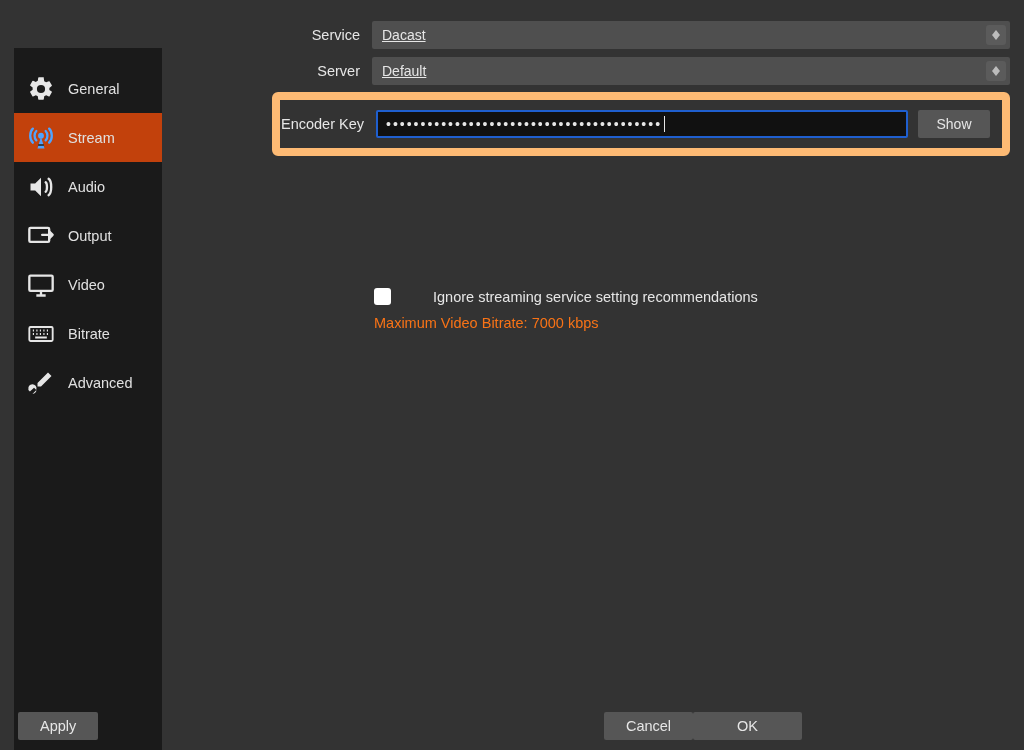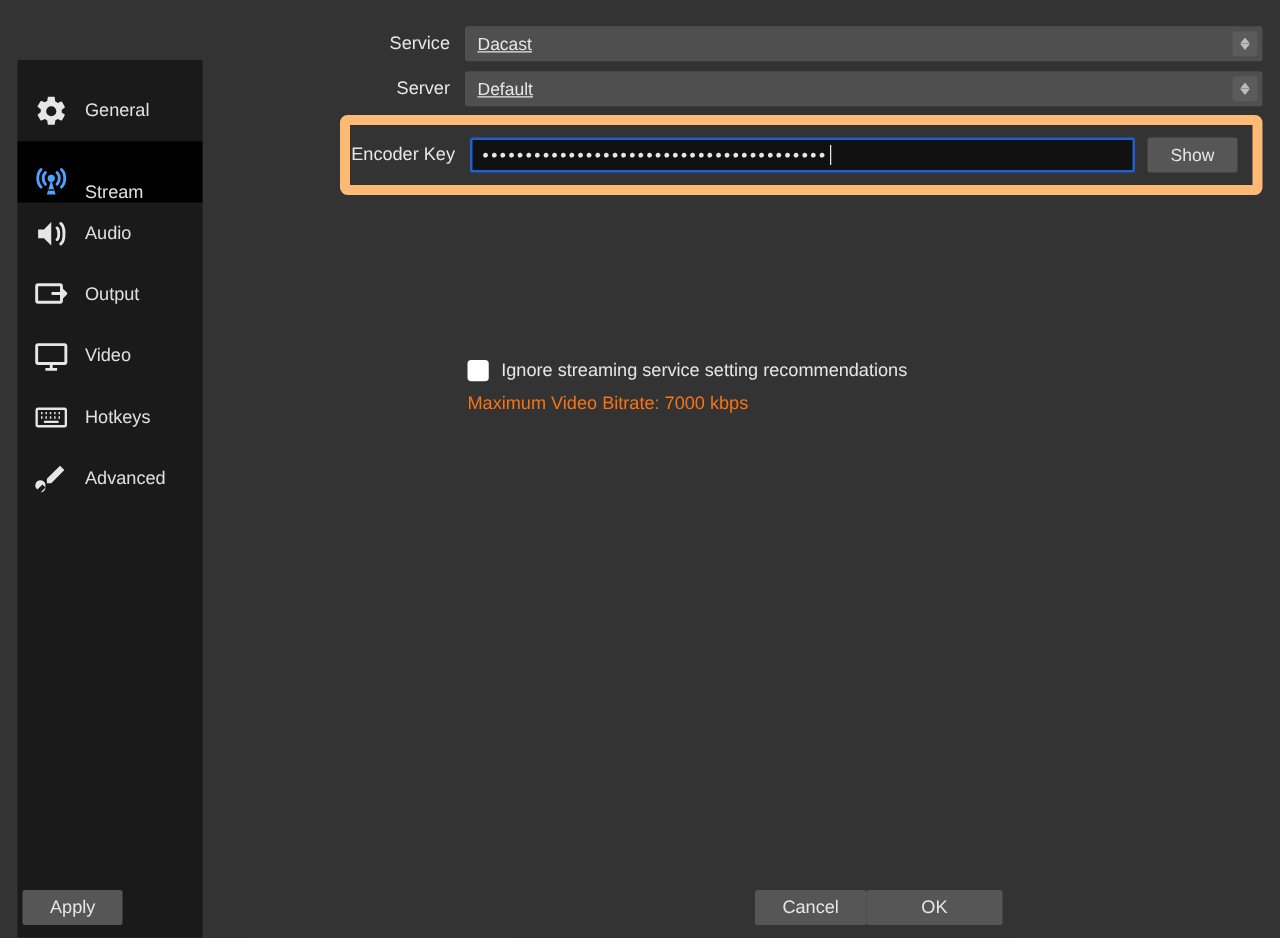--- a/index.html
+++ b/index.html
@@ -27,22 +27,21 @@
   .sidebar-item {
     display: flex;
     align-items: center;
     height: 49px;
     padding-left: 10px;
     cursor: pointer;
     color: #e0e0e0;
     font-size: 14.5px;
   }
   .sidebar-item.active {
-    background: #000000;
-    align-items: flex-end;
+    background: #c2410c;
   }
   .sidebar-icon {
     width: 34px;
     height: 34px;
     display: flex;
     align-items: center;
     justify-content: center;
     margin-right: 10px;
     flex-shrink: 0;
   }
@@ -152,20 +151,21 @@
     margin-left: 212px;
     margin-top: 132px;
   }
   .checkbox-row {
     display:flex;
     align-items:center;
     font-size:14.5px;
     color:#e6e6e6;
     margin-bottom:8px;
     cursor:pointer;
+    gap:32px;
   }
   .checkbox {
     width:17px; height:17px; background:#ffffff; border-radius:3px; margin-right:10px;
   }
   .reco-line {
     font-size:14.5px; color:#f97316; line-height:20px;
   }
 
   
   .footer {
@@ -247,21 +247,21 @@
     <span>Video</span>
   </div>
 
   <div class="sidebar-item">
     <span class="sidebar-icon">
       <svg viewBox="0 0 24 24" fill="none" stroke="#e6e6e6" stroke-width="1.6">
         <rect x="2" y="6" width="20" height="12" rx="1"></rect>
         <path d="M5 9h1M8 9h1M11 9h1M14 9h1M17 9h1M5 12h1M8 12h1M11 12h1M14 12h1M17 12h1M7 15h10"></path>
       </svg>
     </span>
-    <span>Hotkeys</span>
+    <span>Bitrate</span>
   </div>
 
   <div class="sidebar-item">
     <span class="sidebar-icon">
       <svg viewBox="0 0 24 24" fill="#e6e6e6">
         <path d="M21 6l-3-3-9 9v3h3l9-9zM4.5 13a3.5 3.5 0 0 0-2 6.3L6 16l2 2-3.3 3.5A3.5 3.5 0 0 0 8 17.5 3.5 3.5 0 0 0 4.5 13z"></path>
       </svg>
     </span>
     <span>Advanced</span>
   </div>

